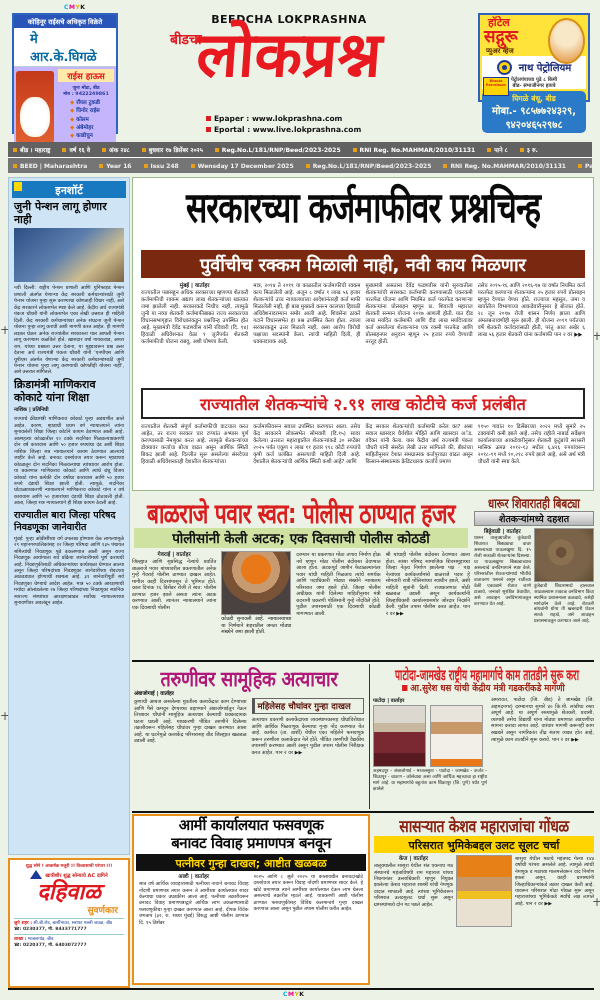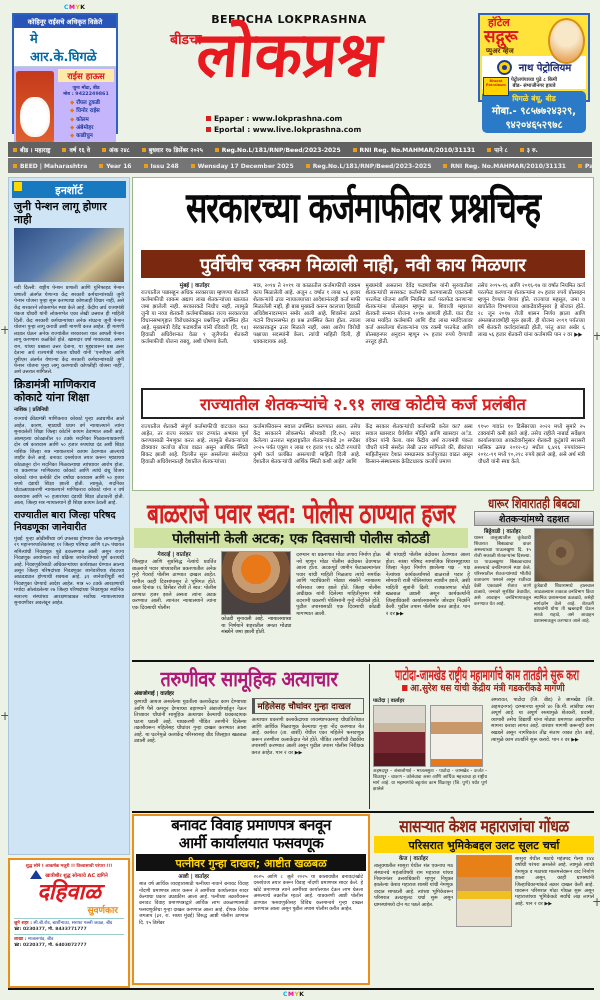--- a/index.html
+++ b/index.html
@@ -363,22 +363,22 @@
       </div>
       <div class="hw-caption">अहमदपूर - अंबाजोगाई - माजलसुता - पाटोदा - जामखेड - कर्जत - शिक्रापूर - चाकण - कोलेवाडा असा आणि आर्थिक महत्त्वाचा हा राष्ट्रीय मार्ग आहे. या महामार्गाचे बहुतांश काम शिक्रापूर (जि. पुणे) पर्यंत पूर्ण झालेले</div>
     </div>
     <div class="hw-text">अमरावत, पाटोदा (जि. बीड) ते जामखेड (जि. अहमदनगर) दरम्यानचा सुमारे ४० कि.मी. लांबीचा रस्ता अपूर्ण आहे. या अपूर्ण रस्त्यामुळे शेतकरी, प्रवासी, व्यापारी तसेच विद्यार्थी यांना मोठ्या प्रमाणात अडचणींचा सामना करावा लागत आहे. वारंवार मागणी करूनही काम रखडले असून नागरिकांत तीव्र संताप व्यक्त होत आहे, त्यामुळे काम तातडीने सुरू करावे. पान २ वर ▶▶</div>
   </div>
 </div>
 
 <div class="abs hdiv" style="left:132px;top:811px;width:462px;height:1.5px"></div>
 
 <div class="abs forgery">
+  <div class="fg-h1">आर्मी कार्यालयात फसवणूक</div>
   <div class="fg-h1">बनावट विवाह प्रमाणपत्र बनवून</div>
-  <div class="fg-h1">आर्मी कार्यालयात फसवणूक</div>
   <div class="fg-subbar">पत्नीवर गुन्हा दाखल; आष्टीत खळबळ</div>
   <div class="fg-cols">
     <div class="col"><span class="dl">आष्टी | वार्ताहर</span><span>सात वर्ष आर्थिक व्यवहारासाठी पत्नीच्या नावाने बनावट विवाह नोंदणी प्रमाणपत्र तयार करून ते आर्मीच्या कार्यालयात सादर केल्याचा प्रकार उघडकीस आला आहे. पत्नीच्या तक्रारीवरून बनावट विवाह प्रमाणपत्राद्वारे आर्थिक लाभ उकळण्यासाठी फसवणुकीचा गुन्हा दाखल करण्यात आला आहे. दीपक विवेक जगताप (३२, रा. सध्या मुंबई) विरुद्ध आष्टी पोलीस ठाण्यात दि. १५ डिसेंबर</span></div>
     <div class="col">२०२५ आणि ८ जुलै २०२५ या कालावधीत बनावट/खोटे दस्तऐवज तयार करून विवाह नोंदणी प्रमाणपत्र सादर केले. हे खोटे प्रमाणपत्र त्याने आर्मीच्या कार्यालयात देऊन लाभ घेतला असल्याचे तक्रारीत म्हटले आहे. याप्रकरणी आष्टी पोलीस ठाण्यात फसवणुकीसह विविध कलमान्वये गुन्हा दाखल करण्यात आला असून पुढील तपास पोलीस करीत आहेत.</div>
   </div>
 </div>
 
 <div class="abs keshav">
   <div class="kv-headline">सासऱ्यात केशव महाराजांचा गोंधळ</div>
   <div class="kv-subbar">परिसरात भुमिकेबद्दल उलट सूलट चर्चा</div>

